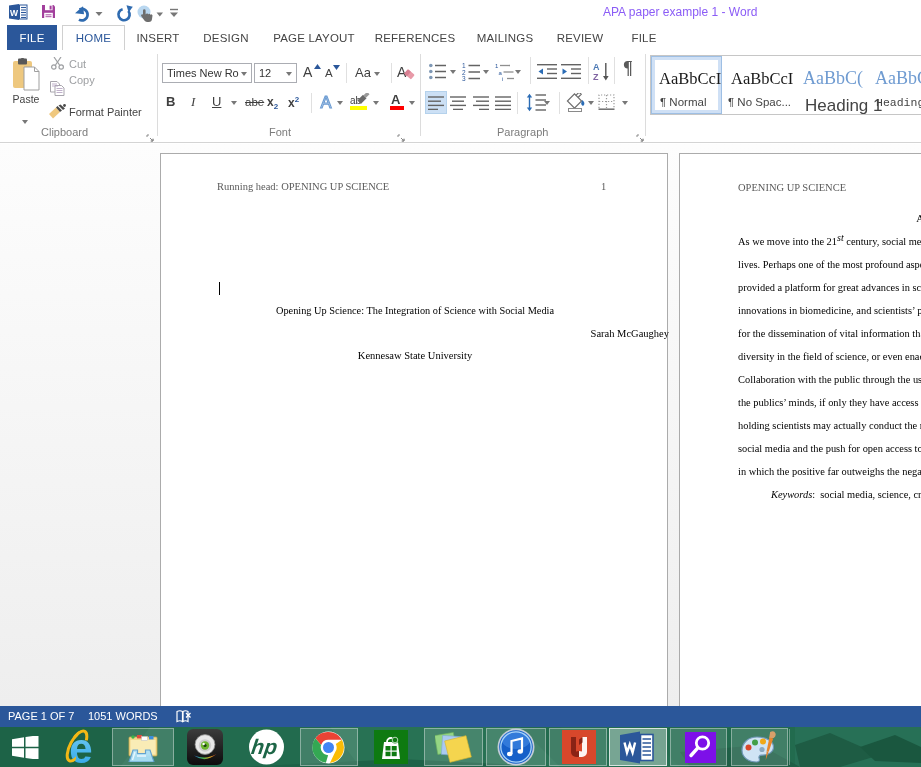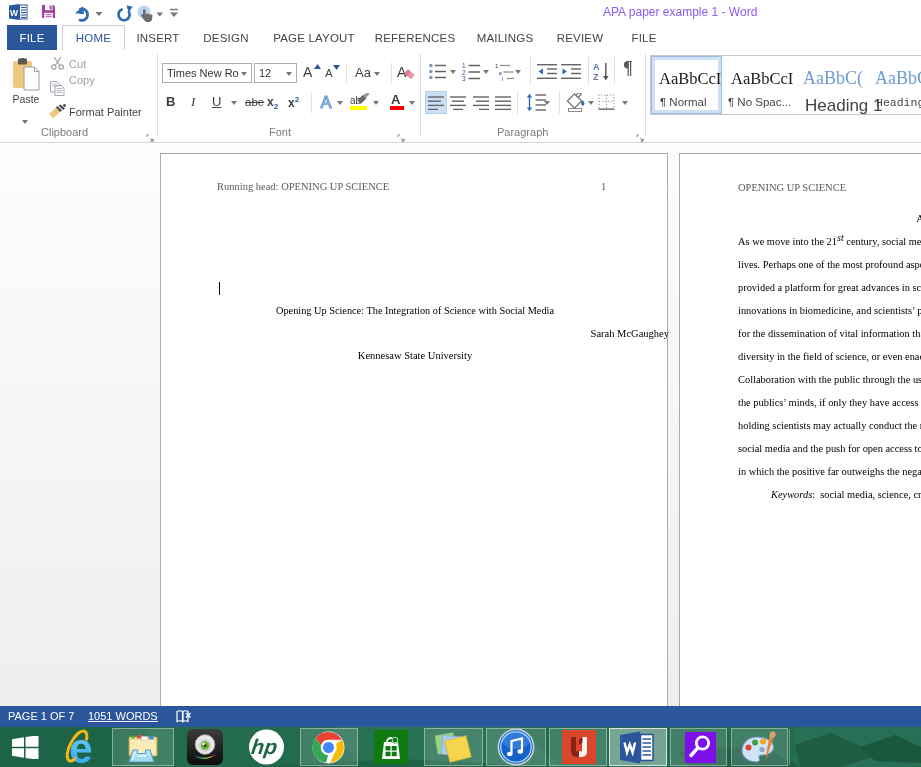--- a/index.html
+++ b/index.html
@@ -423,21 +423,21 @@
       <div>holding scientists may actually conduct the research in question. The marriage of</div>
       <div>social media and the push for open access to scientific research forms a new system</div>
       <div>in which the positive far outweighs the negative effects of this integration.</div>
       <div><span style="padding-left:33px;"></span><i>Keywords</i>:&nbsp; social media, science, crowdfunding, open access</div>
     </div>
   </div>
 </div>
 
 <div id="status">
   <div class="abs" style="left:8px;top:4px;">PAGE 1 OF 7</div>
-  <div class="abs" style="left:88px;top:4px;text-decoration:underline;">1051 WORDS</div>
+  <div class="abs" style="left:88px;top:4px;">1051 WORDS</div>
   <svg class="abs" style="left:176px;top:3px;" width="16" height="15" viewBox="0 0 16 15">
     <path d="M1 2.5 Q4 1 6.5 2.5 V12.5 Q4 11 1 12.5 Z" fill="none" stroke="#fff" stroke-width="1.2"></path>
     <path d="M12 2.5 Q9.5 1 7 2.5 V12.5 Q9.5 11 12 12.5 Z" fill="none" stroke="#fff" stroke-width="1.2"></path>
     <g stroke="#fff" stroke-width="1.3">
         <line x1="10" y1="4" x2="14.5" y2="8.5"></line>
         <line x1="14.5" y1="4" x2="10" y2="8.5"></line>
       </g>
   </svg>
 </div>
 

